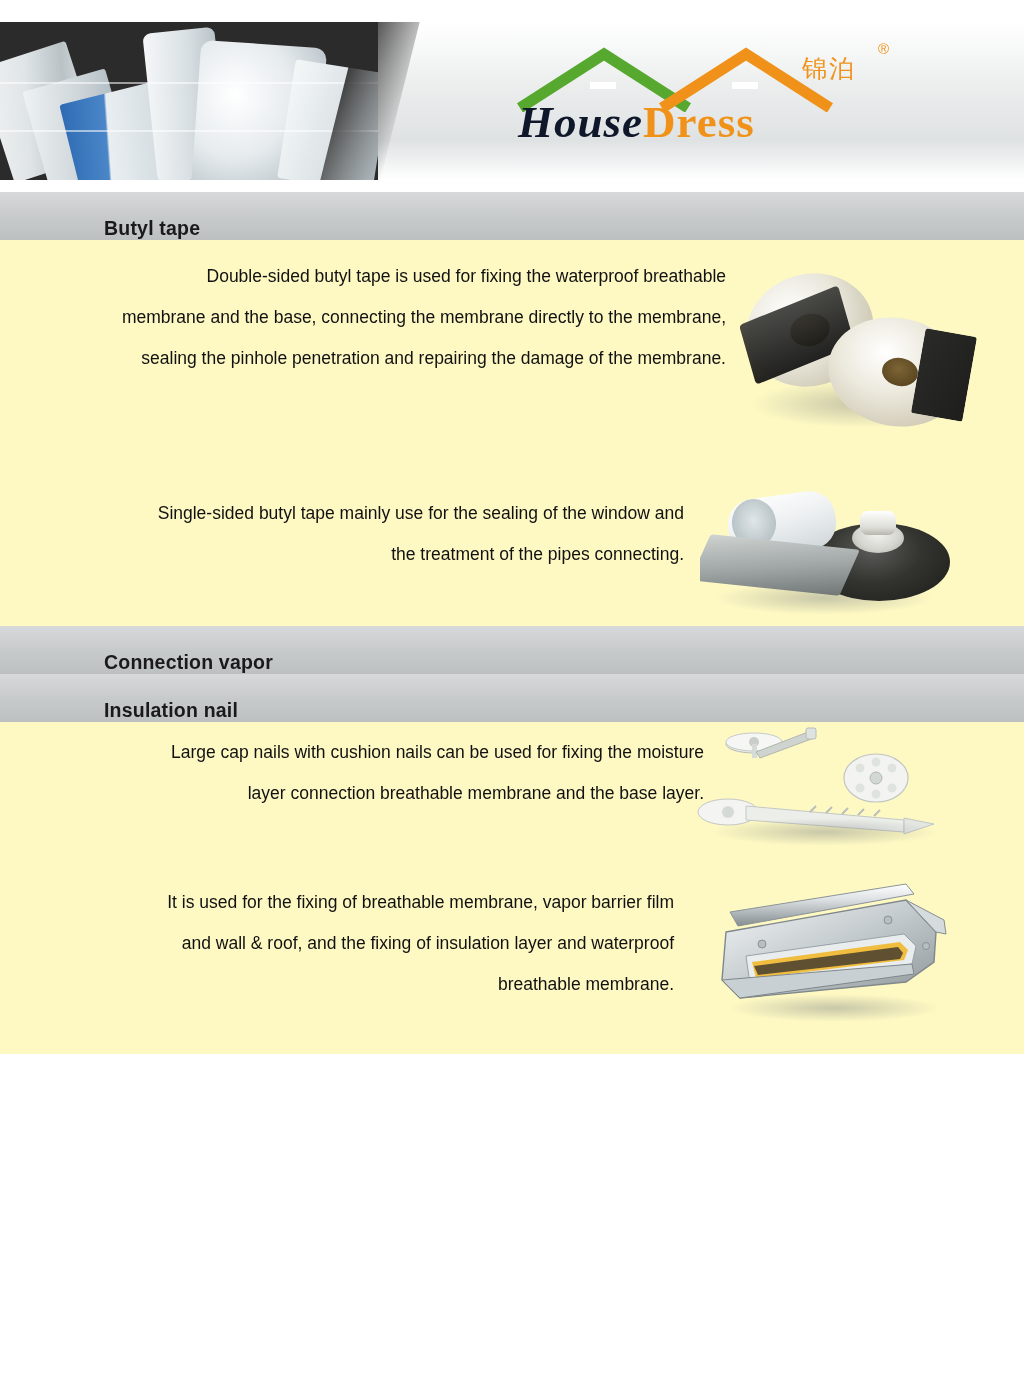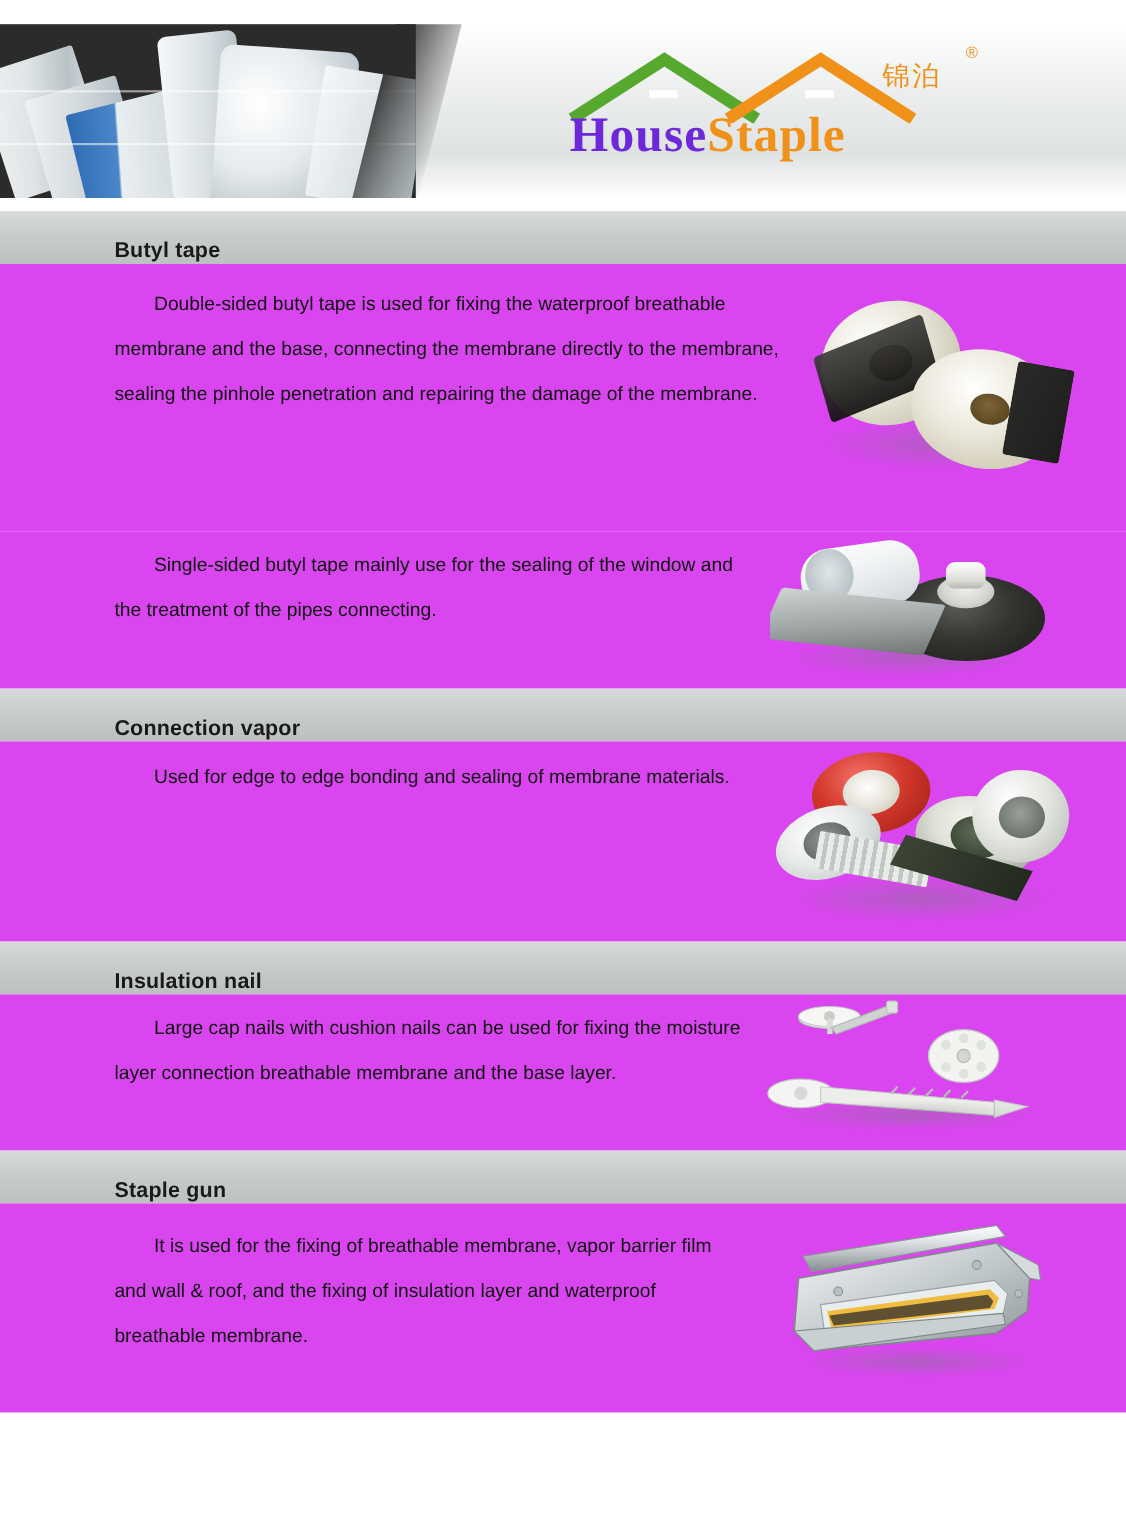--- a/index.html
+++ b/index.html
@@ -89,21 +89,21 @@
   .logo-text {
     position: absolute;
     left: 6px;
     top: 50px;
     font-family: "Liberation Serif", serif;
     font-size: 45px;
     font-weight: bold;
     letter-spacing: 1px;
     white-space: nowrap;
   }
-  .logo-text .house { color: #6d28d9; }
+  .logo-text .house { color: #0f172a; font-style: italic; }
   .logo-text .dress { color: #f0921a; }
   .logo-cn {
     position: absolute;
     left: 290px;
     top: 6px;
     font-size: 25px;
     color: #f0921a;
     font-family: "DejaVu Sans", sans-serif;
     letter-spacing: 2px;
   }
@@ -125,22 +125,23 @@
   }
   .section-bar .title {
     margin-left: 104px;
     font-size: 19.5px;
     font-weight: bold;
     color: #1a1a1a;
     letter-spacing: 0.2px;
   }
   .section-body {
     position: relative;
-    background: #d946ef;
+    background: #fef9c3;
     padding: 0;
+    text-align: right;
   }
   .para {
     position: absolute;
     left: 104px;
     font-size: 17.5px;
     line-height: 41px;
     color: #111111;
     text-indent: 36px;
   }
   .pic {
@@ -181,21 +182,21 @@
     <div class="logo-wrap">
       <svg class="logo-roof" viewBox="0 0 330 66">
         <path d="M8 62 L92 8 L176 62" fill="none" stroke="#57a82e" stroke-width="11" stroke-linejoin="miter"></path>
         <rect x="78" y="36" width="26" height="7" fill="#ffffff"></rect>
         <path d="M150 62 L234 8 L318 62" fill="none" stroke="#f0921a" stroke-width="11" stroke-linejoin="miter"></path>
         <rect x="220" y="36" width="26" height="7" fill="#ffffff"></rect>
       </svg>
       <div class="logo-cn">锦泊</div>
       <div class="logo-reg">®</div>
       <div class="logo-text">
-        <span class="house">House</span><span class="dress">Staple</span>
+        <span class="house">House</span><span class="dress">Dress</span>
       </div>
     </div>
   </div>
 
   <div class="section-bar">
     <div class="title">Butyl tape</div>
   </div>
   <div class="section-body" style="height:243px;">
     <div class="para" style="top:16px; width:622px;">Double-sided butyl tape is used for fixing the waterproof breathable membrane and the base, connecting the membrane directly to the membrane, sealing the pinhole penetration and repairing the damage of the membrane.</div>
 
@@ -246,62 +247,20 @@
 
       <div style="position:absolute; left:0px; top:52px; width:150px; height:48px;
            background: linear-gradient(170deg,#cfd3d2 0%,#9ea5a4 55%,#6f7675 100%);
            transform: rotate(6deg) skewX(-18deg); border-radius:3px;"></div>
     </div>
   </div>
 
   <div class="section-bar">
     <div class="title">Connection vapor</div>
   </div>
-  <div class="section-body" style="height:182px;">
-    <div class="para" style="top:12px; width:600px;">Used for edge to edge bonding and sealing of membrane materials.</div>
-
-    <div class="pic" style="left:696px; top:4px; width:280px; height:165px;">
-      <div class="shadow-blob" style="left:20px; top:118px; width:244px; height:42px;"></div>
-
-      <div style="position:absolute; left:42px; top:6px; width:108px; height:74px; border-radius:50%;
-           background: radial-gradient(ellipse at 42% 30%, #f4726a 0%, #d3382c 45%, #9d1d14 100%);
-           transform: rotate(-6deg);"></div>
-      <div style="position:absolute; left:70px; top:22px; width:52px; height:40px; border-radius:50%;
-           background: radial-gradient(ellipse at 45% 40%, #ffffff 0%, #e2ded2 60%, #b9b3a2 100%);
-           transform: rotate(-6deg);"></div>
-
-      <div style="position:absolute; left:8px; top:56px; width:98px; height:64px; border-radius:50%;
-           background: radial-gradient(ellipse at 42% 32%, #ffffff 0%, #e8eaea 45%, #b5bbbc 100%);
-           transform: rotate(-18deg);"></div>
-      <div style="position:absolute; left:34px; top:70px; width:44px; height:34px; border-radius:50%;
-           background: radial-gradient(ellipse at 45% 40%, #8f9594 0%, #646a69 70%, #3f4443 100%);
-           transform: rotate(-18deg);"></div>
-
-      <div style="position:absolute; left:46px; top:86px; width:104px; height:34px;
-           background: repeating-linear-gradient(90deg,#e9ebe8 0px,#e9ebe8 5px,#c2c6c2 5px,#c2c6c2 9px);
-           transform: rotate(10deg); border-radius:2px;"></div>
-
-      <div style="position:absolute; left:136px; top:46px; width:110px; height:76px; border-radius:50%;
-           background: radial-gradient(ellipse at 44% 32%, #f4f5f0 0%, #dedfd6 40%, #8d9186 100%);
-           transform: rotate(8deg);"></div>
-      <div style="position:absolute; left:168px; top:64px; width:50px; height:38px; border-radius:50%;
-           background: radial-gradient(ellipse at 45% 40%, #5d6b55 0%, #3c4736 70%, #232b1f 100%);
-           transform: rotate(8deg);"></div>
-
-      <div style="position:absolute; left:118px; top:96px; width:120px; height:30px;
-           background: linear-gradient(90deg,#3c4436 0%,#222a1e 100%);
-           transform: rotate(16deg) skewX(-12deg);"></div>
-
-      <div style="position:absolute; left:188px; top:22px; width:88px; height:84px; border-radius:50%;
-           background: radial-gradient(ellipse at 40% 32%, #ffffff 0%, #e4e6e2 45%, #b2b6af 100%);
-           transform: rotate(-4deg);"></div>
-      <div style="position:absolute; left:212px; top:46px; width:42px; height:38px; border-radius:50%;
-           background: radial-gradient(ellipse at 45% 40%, #9aa09a 0%, #6b716b 70%, #454a45 100%);"></div>
-    </div>
-  </div>
 
   <div class="section-bar">
     <div class="title">Insulation nail</div>
   </div>
   <div class="section-body" style="height:142px;">
     <div class="para" style="top:10px; width:600px;">Large cap nails with cushion nails can be used for fixing the moisture layer connection breathable membrane and the base layer.</div>
 
     <div class="pic" style="left:690px; top:0px; width:290px; height:130px;">
       <div class="shadow-blob" style="left:20px; top:96px; width:230px; height:28px;"></div>
       <svg viewBox="0 0 290 130" width="290" height="130">
@@ -324,23 +283,20 @@
 
         <ellipse cx="38" cy="90" rx="30" ry="13" fill="#f4f5f2" stroke="#c3c8c4" stroke-width="1"></ellipse>
         <circle cx="38" cy="90" r="6" fill="#d6dad6"></circle>
         <path d="M56 84 L214 98 L214 110 L56 98 Z" fill="#eceee9" stroke="#c3c8c4" stroke-width="1"></path>
         <path d="M120 90 l6 -6 m10 7 l6 -6 m10 7 l6 -6 m10 7 l6 -6 m10 7 l6 -6" stroke="#b9bebA" stroke-width="2" fill="none"></path>
         <path d="M214 96 L244 102 L214 112 Z" fill="#e3e6e1" stroke="#c3c8c4" stroke-width="1"></path>
       </svg>
     </div>
   </div>
 
-  <div class="section-bar">
-    <div class="title">Staple gun</div>
-  </div>
   <div class="section-body" style="height:190px;">
     <div class="para" style="top:18px; width:570px;">It is used for the fixing of breathable membrane, vapor barrier film and wall &amp; roof, and the fixing of insulation layer and waterproof breathable membrane.</div>
 
     <div class="pic" style="left:700px; top:12px; width:280px; height:150px;">
       <div class="shadow-blob" style="left:26px; top:118px; width:216px; height:28px;"></div>
       <svg viewBox="0 0 280 150" width="280" height="150">
         <defs>
           <linearGradient id="metal" x1="0" y1="0" x2="0" y2="1">
             <stop offset="0%" stop-color="#ffffff"></stop>
             <stop offset="35%" stop-color="#dfe3e5"></stop>

